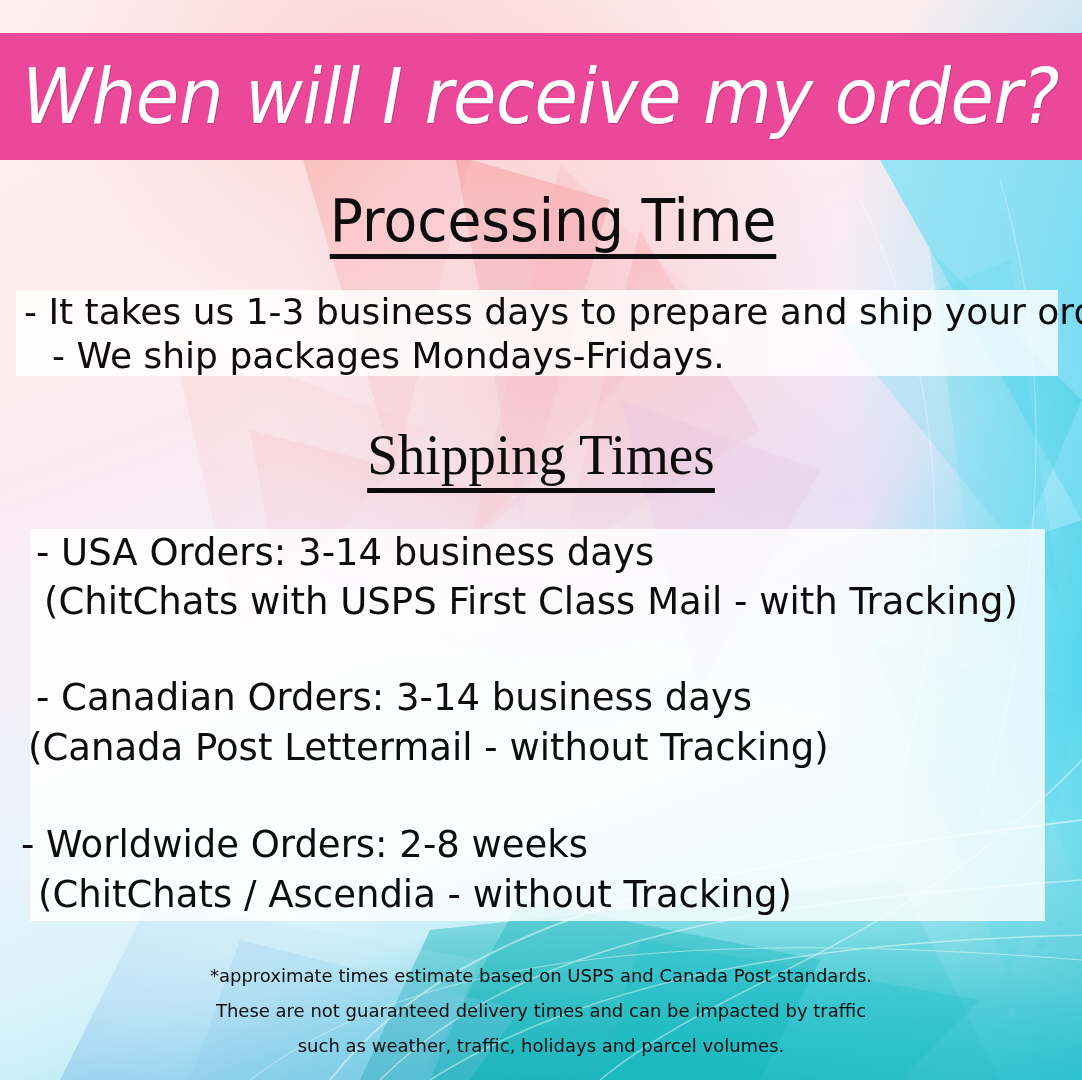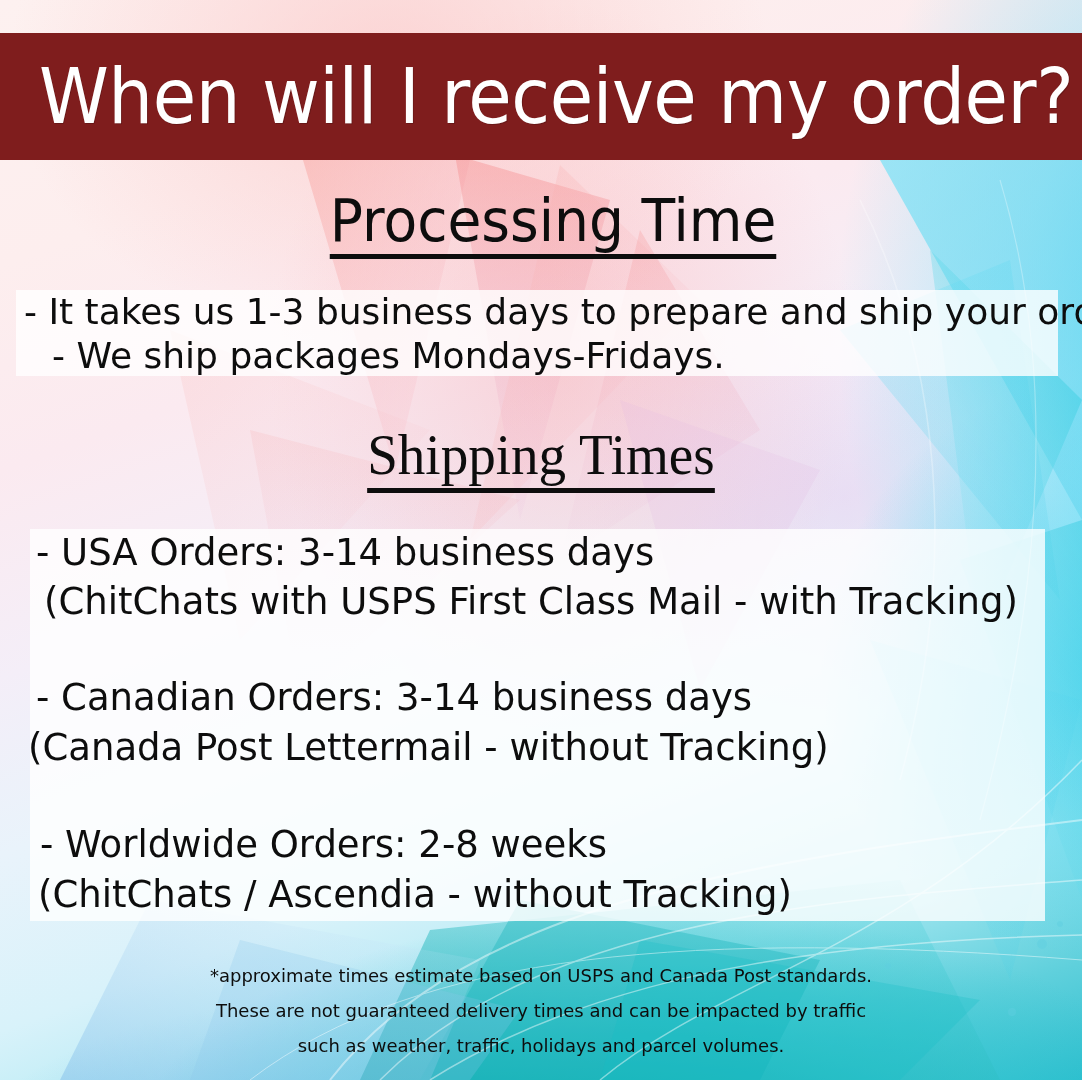--- a/index.html
+++ b/index.html
@@ -53,23 +53,25 @@
   }
   .shard-svg { position: absolute; inset: 0; width: 100%; height: 100%; }
 
   
   .banner {
     position: absolute;
     left: 0;
     top: 33px;
     width: 1082px;
     height: 127px;
-    background: #7f1d1d;
+    background: #ec4899;
     display: flex;
     align-items: center;
+    justify-content: center;
+    font-style: italic;
   }
   .banner-title {
     color: #ffffff;
     font-size: 76px;
     line-height: 1;
     font-weight: 400;
     letter-spacing: -0.5px;
     transform: scaleX(0.93);
     white-space: nowrap;
     font-family: "DejaVu Sans", sans-serif;
@@ -133,21 +135,21 @@
 
   
   #proc-line-0 { left: 24px; top: 294px; }
   #proc-line-1 { left: 24px; top: 338px; margin-left: 28px; }
 
   
   #ship-0-l0 { left: 36px;  top: 534px; }
   #ship-0-l1 { left: 44px;  top: 583px; }
   #ship-1-l0 { left: 36px;  top: 679px; }
   #ship-1-l1 { left: 28px;  top: 729px; text-align: center; }
-  #ship-2-l0 { left: 40px;  top: 826px; }
+  #ship-2-l0 { left: 21px;  top: 826px; }
   #ship-2-l1 { left: 38px;  top: 876px; }
 
   
   .footer {
     position: absolute;
     left: 0;
     top: 958px;
     width: 1082px;
     text-align: center;
   }

